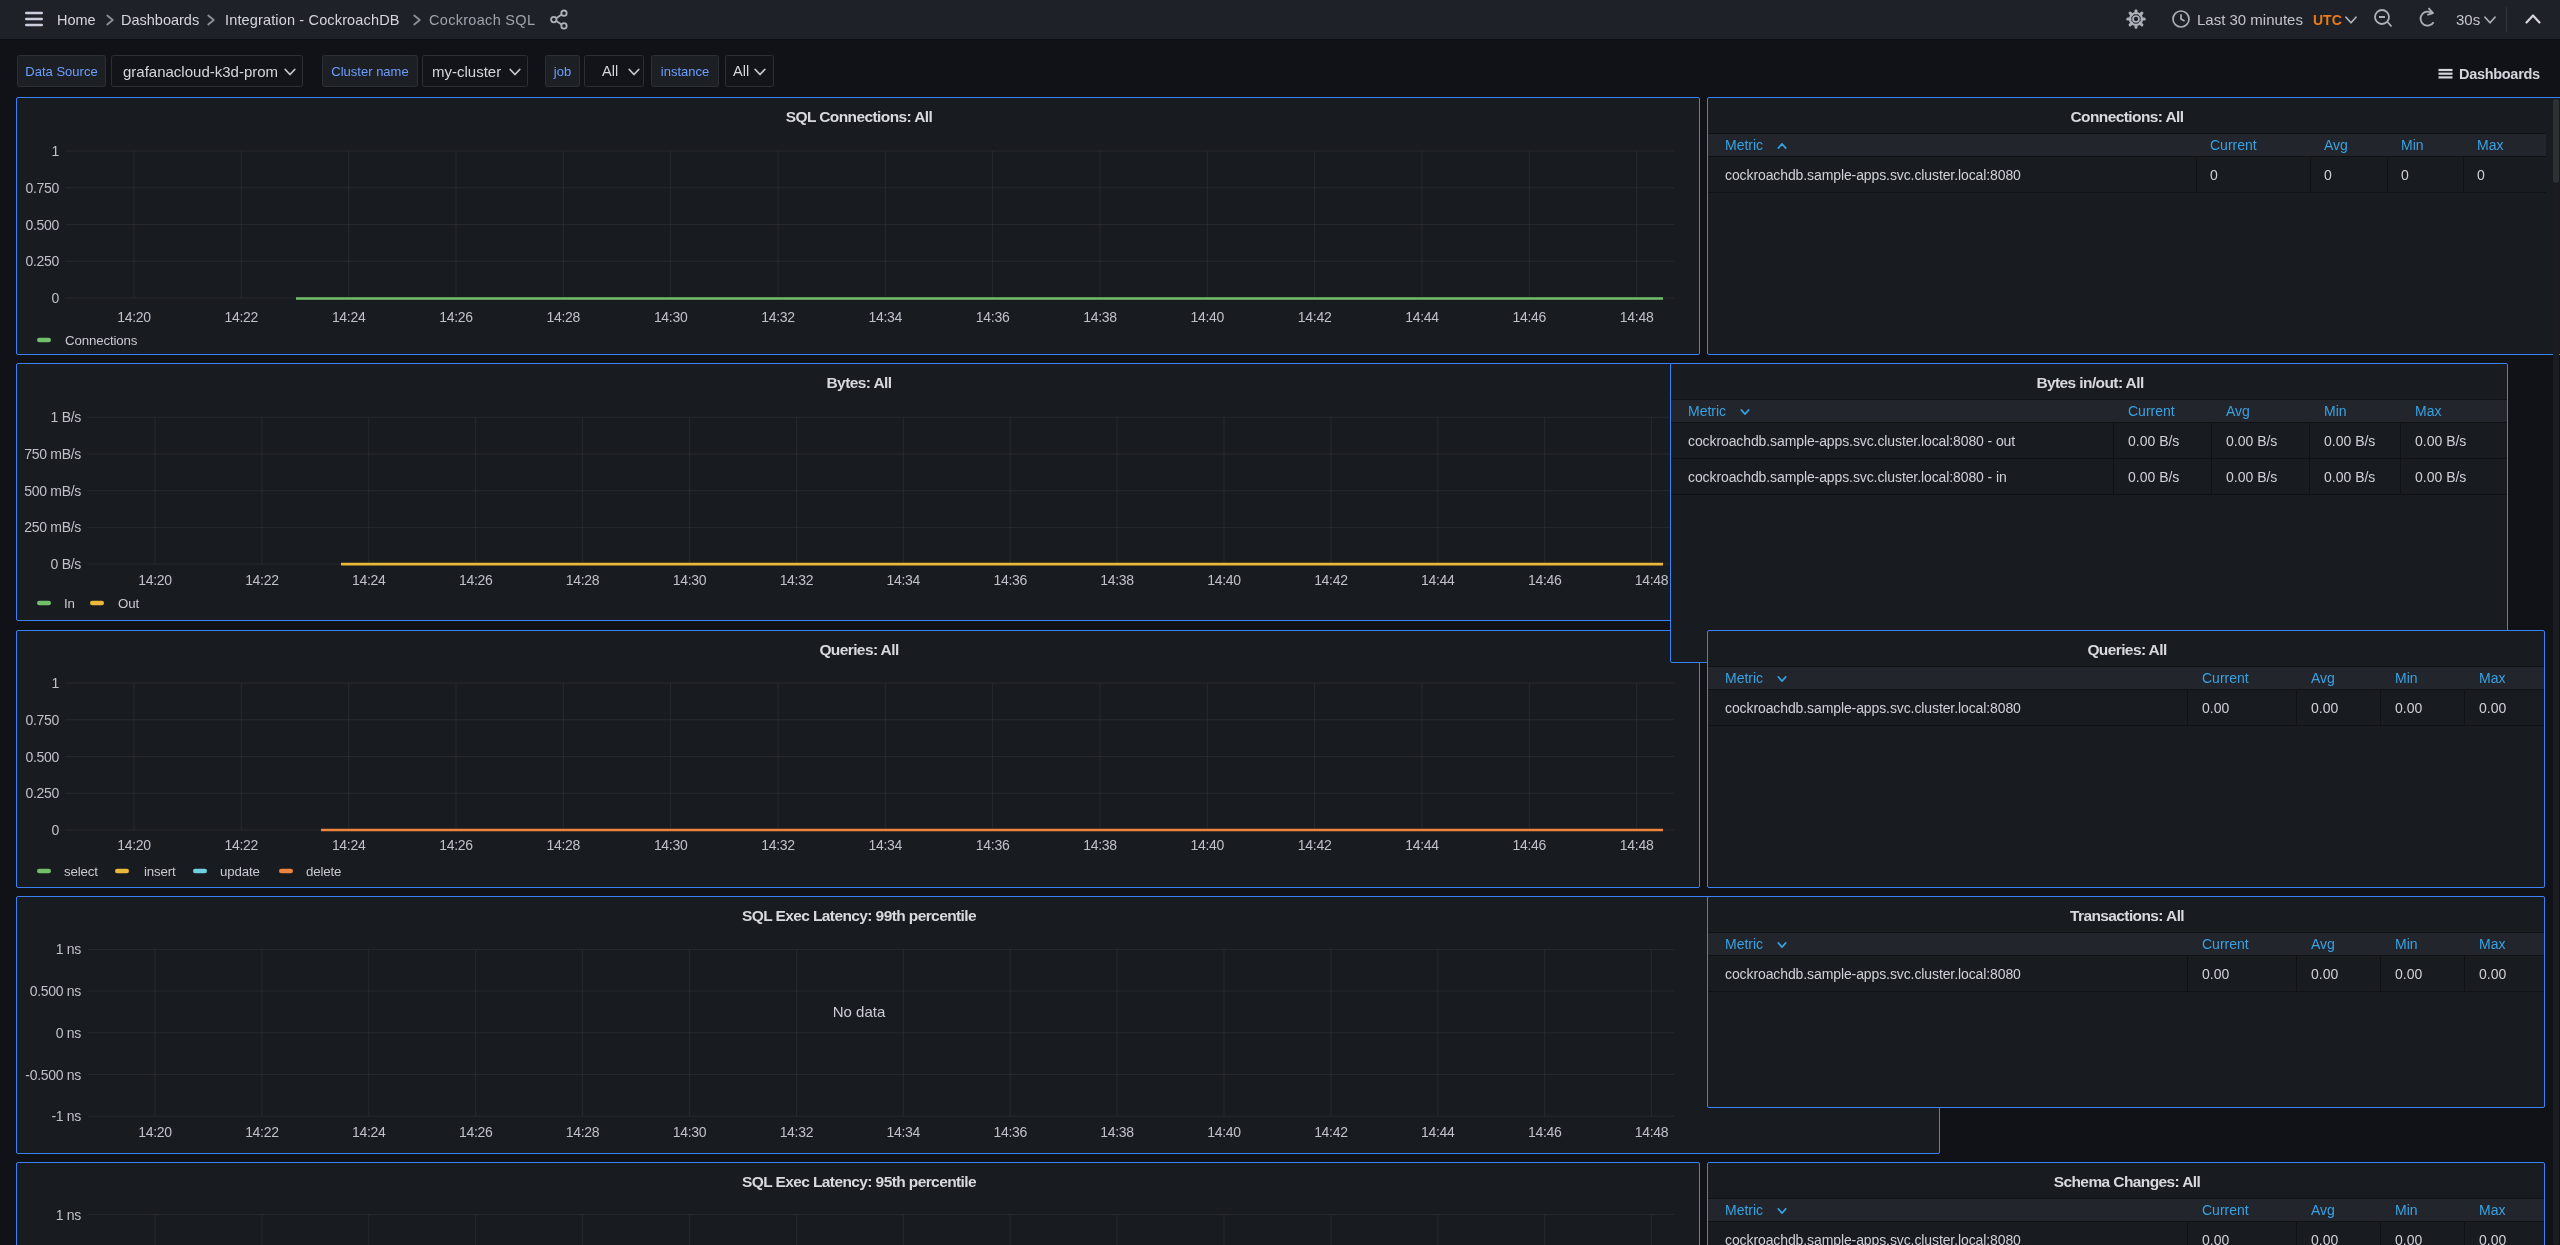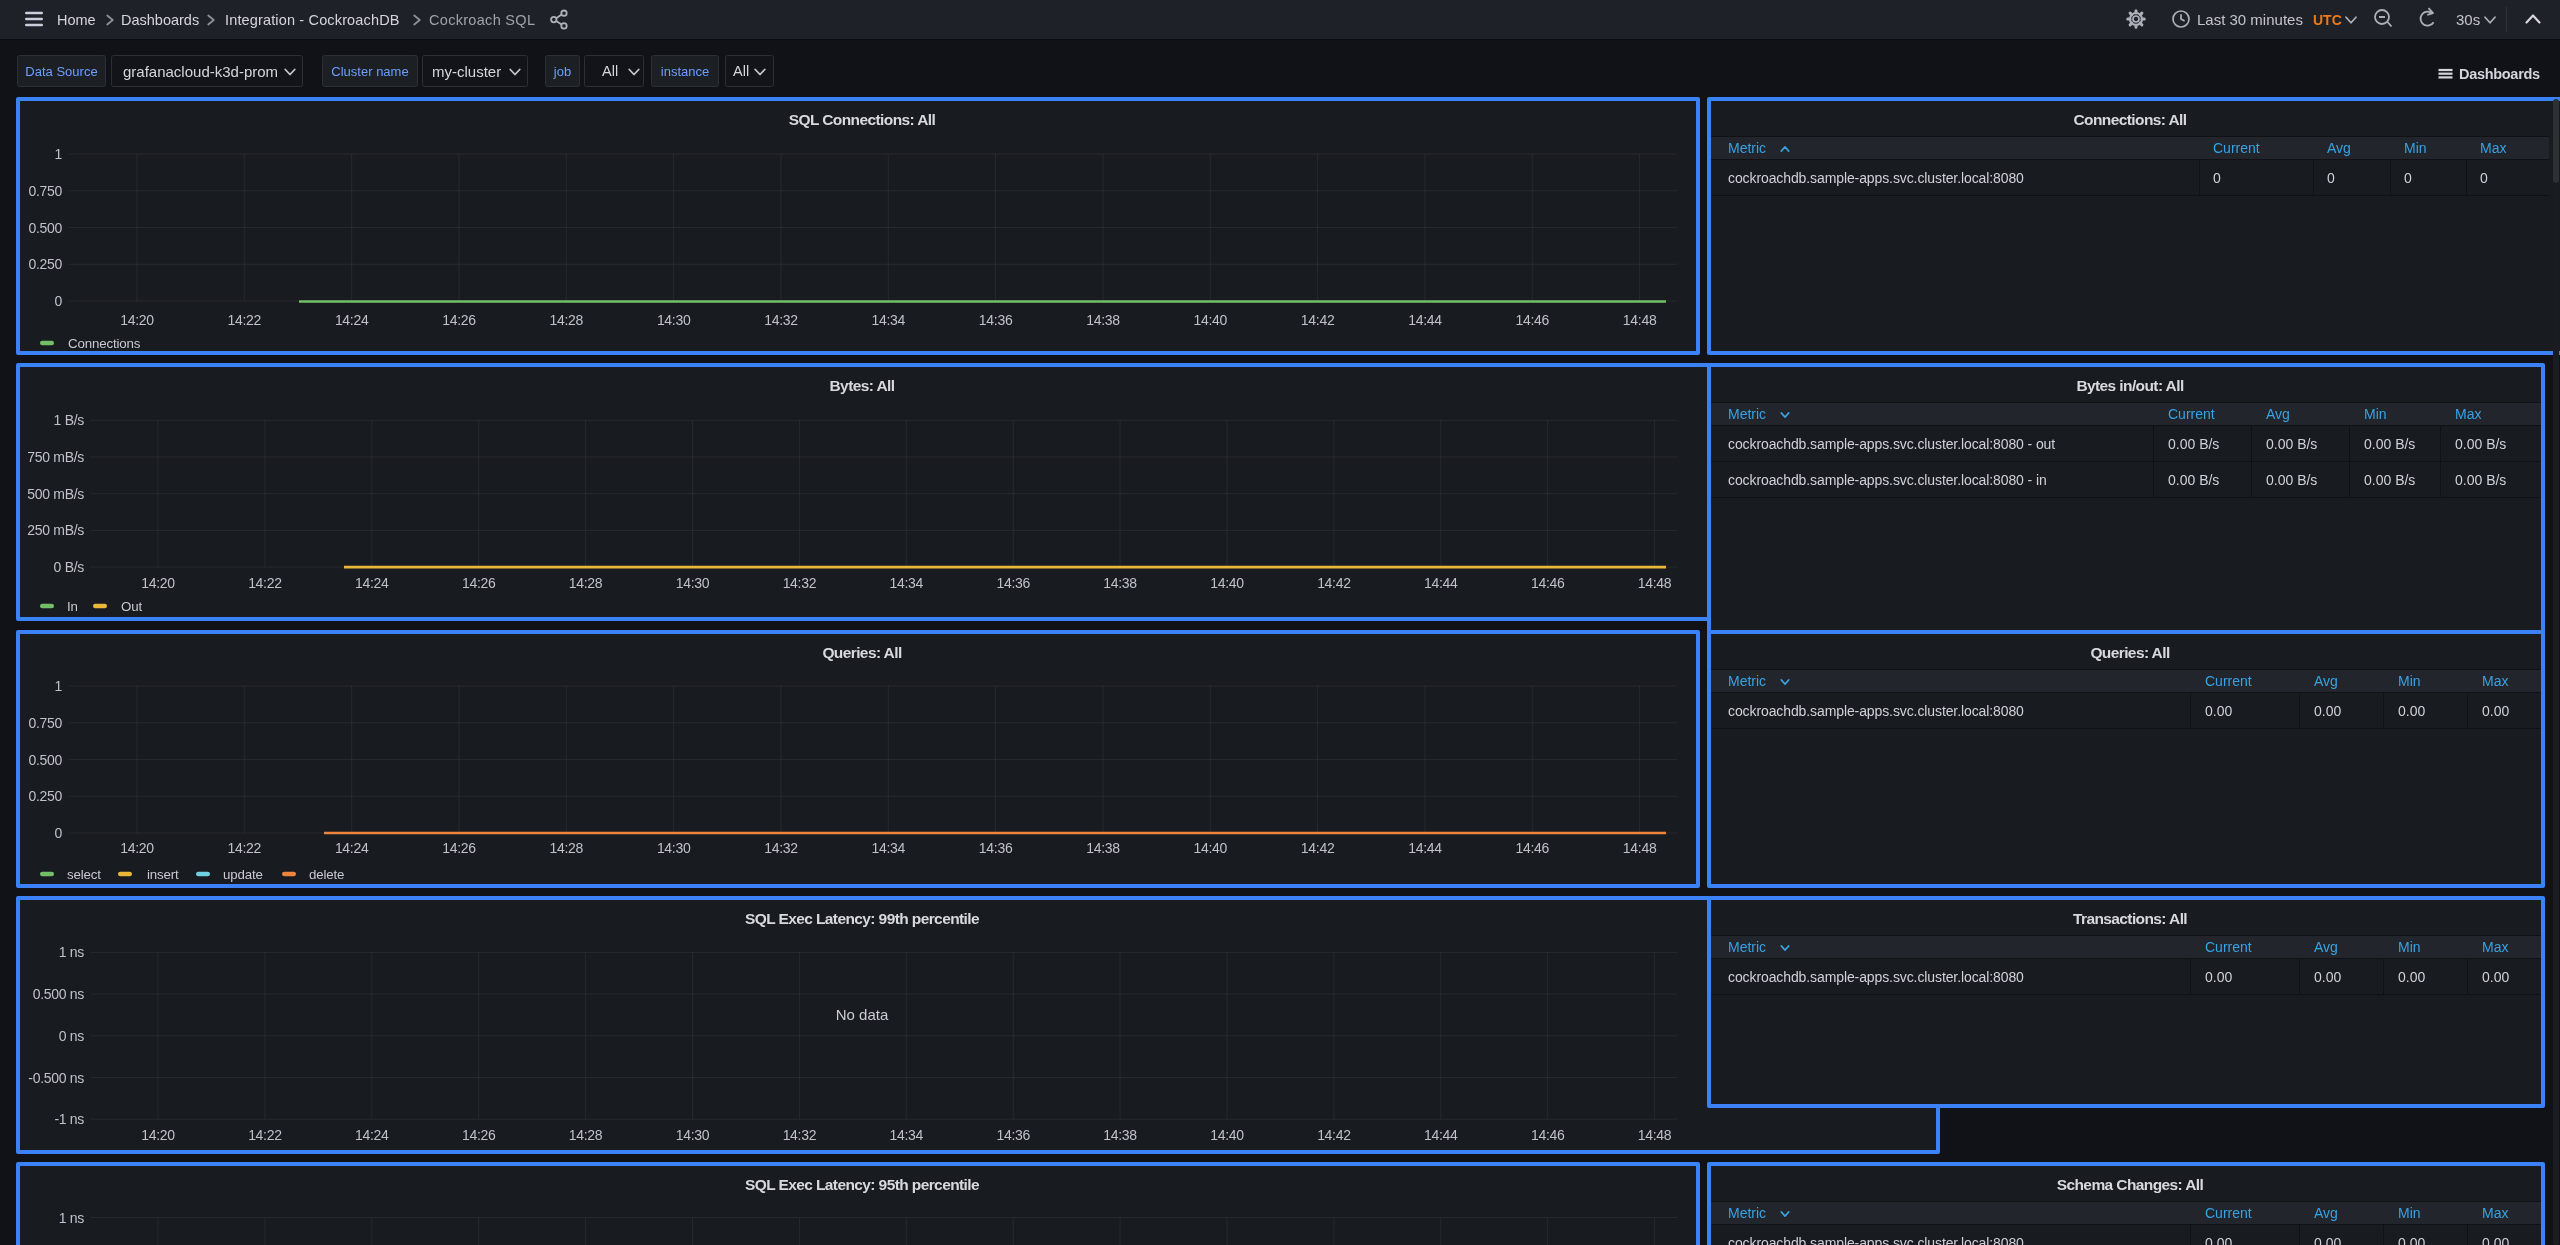--- a/index.html
+++ b/index.html
@@ -1,19 +1,19 @@
 <!DOCTYPE html>
 <html><head><meta charset="utf-8"><title>Cockroach SQL</title>
 <style>
   * { margin:0; padding:0; box-sizing:border-box; }
   html,body { width:2560px; height:1245px; background:#111217; overflow:hidden;
              font-family:"Liberation Sans", sans-serif; }
   svg { font-family:"Liberation Sans", sans-serif; }
   .abs { position:absolute; }
-  .panel { position:absolute; background:#181b1f; border:4px solid #3b82f6;
+  .panel { position:absolute; background:#181b1f; border:1px solid #3b82f6;
            border-radius:2px; overflow:hidden; }
 </style></head>
 <body>
 <div class="abs" style="left:0;top:0;width:2560px;height:1245px">
 
 <svg class="abs" style="left:0;top:0" width="2560" height="41">
       <rect x="0" y="0" width="2560" height="39" fill="#1e2128"></rect>
       <rect x="0" y="39" width="2560" height="1" fill="#0c0d10"></rect>
       <rect x="25" y="11.8" width="18" height="2.4" rx="1.2" fill="#ccccdc"></rect>
       <rect x="25" y="17.8" width="18" height="2.4" rx="1.2" fill="#ccccdc"></rect>
@@ -307,21 +307,21 @@
         <text x="502" y="76.5" font-size="14" fill="#d0d1da" font-weight="400" text-anchor="start" letter-spacing="0" dominant-baseline="central">0</text>
         <text x="616" y="76.5" font-size="14" fill="#d0d1da" font-weight="400" text-anchor="start" letter-spacing="0" dominant-baseline="central">0</text>
         <text x="693" y="76.5" font-size="14" fill="#d0d1da" font-weight="400" text-anchor="start" letter-spacing="0" dominant-baseline="central">0</text>
         <text x="769" y="76.5" font-size="14" fill="#d0d1da" font-weight="400" text-anchor="start" letter-spacing="0" dominant-baseline="central">0</text>
         <rect x="0" y="94" width="838" height="1" fill="#101114"></rect>
         <rect x="488" y="59" width="1" height="35" fill="#101114"></rect>
         <rect x="602" y="59" width="1" height="35" fill="#101114"></rect>
         <rect x="679" y="59" width="1" height="35" fill="#101114"></rect>
         <rect x="755" y="59" width="1" height="35" fill="#101114"></rect>
       </svg></div>
-<div class="panel" style="left:1707px;top:363px;width:838px;height:300px"><svg width="838" height="258">
+<div class="panel" style="left:1670px;top:363px;width:838px;height:300px"><svg width="838" height="258">
         <text x="419.0" y="18" font-size="15.5" fill="#d8d9df" font-weight="600" text-anchor="middle" letter-spacing="-0.6" dominant-baseline="central">Bytes in/out: All</text>
         <rect x="0" y="36" width="838" height="22" fill="#22252b"></rect>
         <rect x="0" y="35" width="838" height="1" fill="#101114"></rect>
         <rect x="0" y="58" width="838" height="1" fill="#101114"></rect>
         <text x="17" y="47.0" font-size="14" fill="#38a2e2" font-weight="500" text-anchor="start" letter-spacing="0" dominant-baseline="central">Metric</text>
         <path d="M70.25 45.9 L74 50.1 L77.75 45.9" fill="none" stroke="#38a2e2" stroke-width="1.6" stroke-linecap="round" stroke-linejoin="round"></path>
         <text x="457" y="47.0" font-size="14" fill="#38a2e2" font-weight="500" text-anchor="start" letter-spacing="0" dominant-baseline="central">Current</text>
         <text x="555" y="47.0" font-size="14" fill="#38a2e2" font-weight="500" text-anchor="start" letter-spacing="0" dominant-baseline="central">Avg</text>
         <text x="653" y="47.0" font-size="14" fill="#38a2e2" font-weight="500" text-anchor="start" letter-spacing="0" dominant-baseline="central">Min</text>
         <text x="744" y="47.0" font-size="14" fill="#38a2e2" font-weight="500" text-anchor="start" letter-spacing="0" dominant-baseline="central">Max</text>

